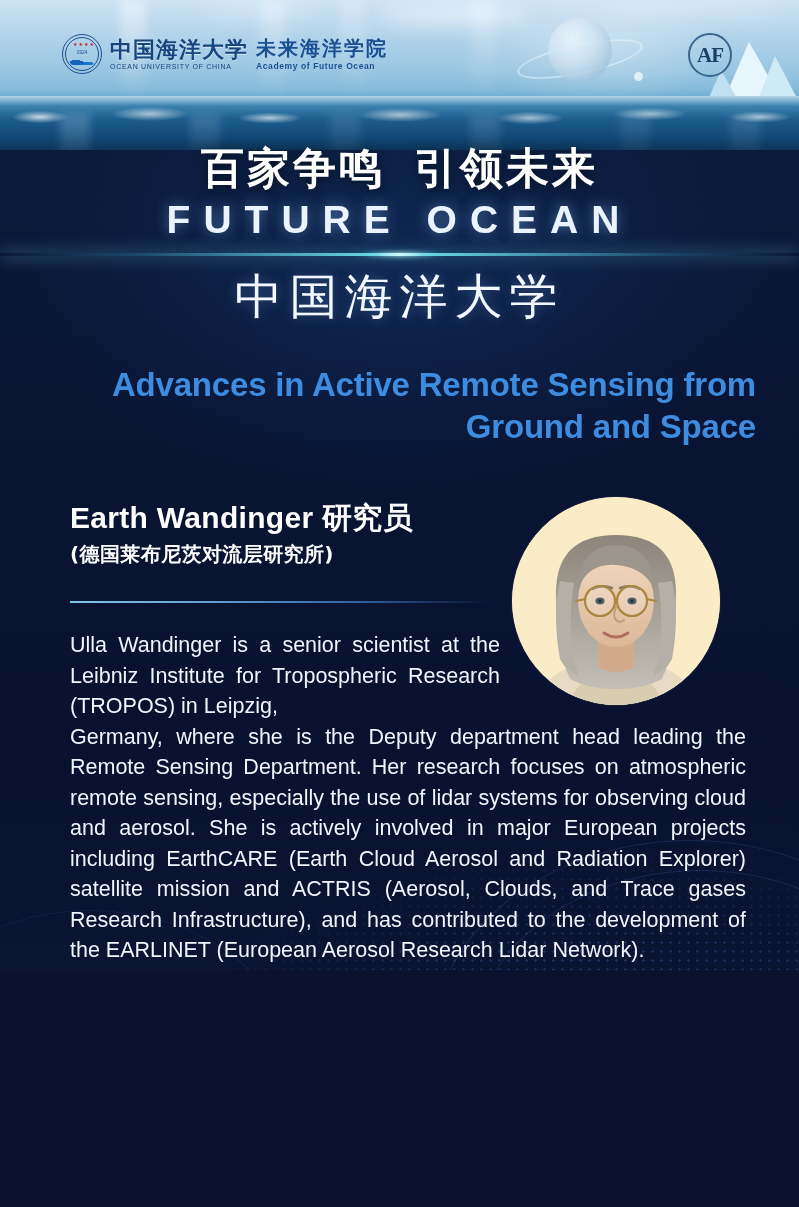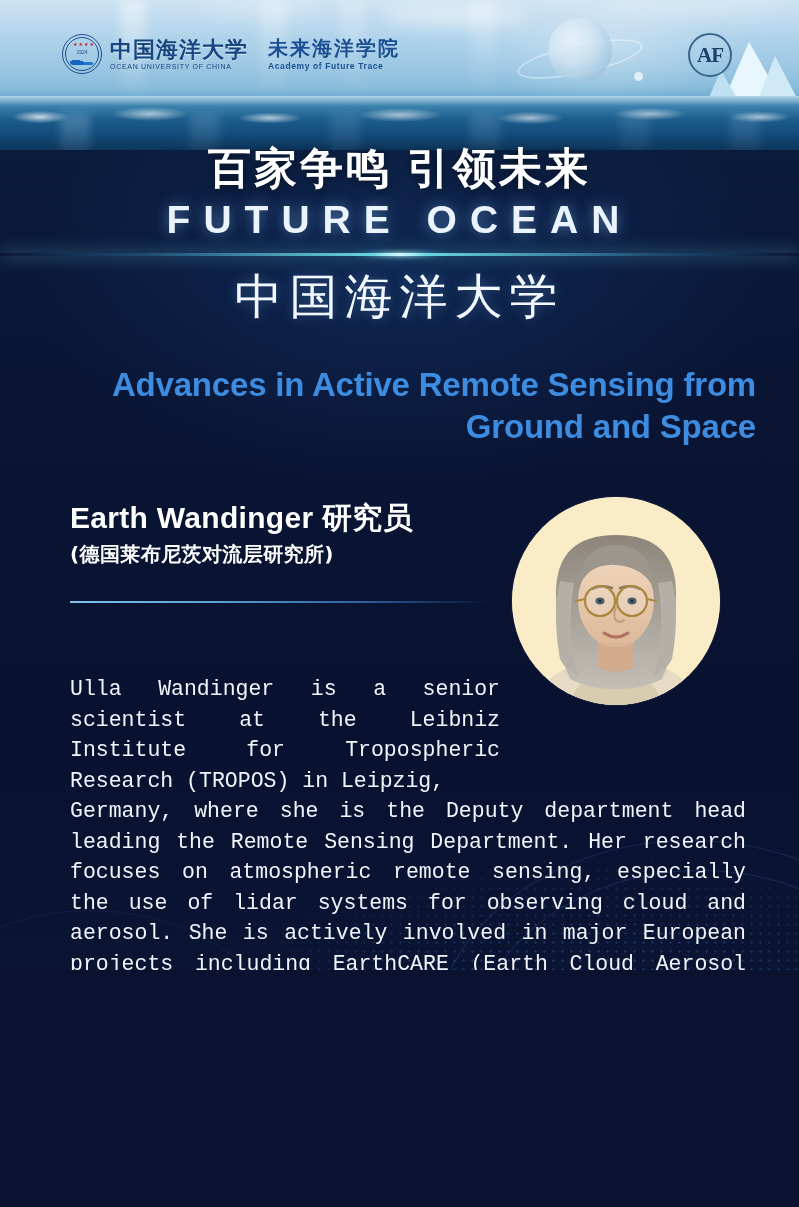--- a/index.html
+++ b/index.html
@@ -146,21 +146,21 @@
     opacity:.85;
   }
   .swirl {
     position:absolute; border-radius:50%;
     border:1px solid rgba(90,140,220,.18);
   }
 
   
   .title-cn {
     position:absolute; left:0; top:140px; width:799px; text-align:center;
-    font-family:Liberation Sans, sans-serif;
+    font-family:Liberation Mono, monospace;
     font-weight:bold; font-size:43px; color:#ffffff; letter-spacing:3px;
     text-shadow:0 2px 12px rgba(0,0,0,.55);
   }
   .title-en {
     position:absolute; left:0; top:198px; width:799px; text-align:center;
     font-family:"Liberation Sans",sans-serif;
     font-weight:700; font-size:39px; color:#eaf4ff; letter-spacing:13px;
     text-shadow:0 0 14px rgba(140,200,255,.5);
   }
   .glow-line {
@@ -211,24 +211,23 @@
     position:absolute; left:512px; top:497px; width:208px; height:208px;
     border-radius:50%; overflow:hidden;
     background:#f7e9c6;
     box-shadow:0 0 0 1px rgba(255,255,255,.06);
   }
   .portrait svg { display:block; width:208px; height:208px; }
 
   
   .bio {
     position:absolute; left:70px; top:630px; width:676px;
-    font-family:Liberation Mono, monospace;
+    font-family:Liberation Sans, sans-serif;
     font-size:21.5px; line-height:1.42; color:#f1f5fb;
     text-align:justify;
-    margin-top:44px;
   }
   .bio .narrow { display:block; width:430px; }
 
   
   .divider-bot {
     position:absolute; left:70px; top:1046px; width:680px; height:2px;
     background:linear-gradient(90deg,#9ad6f0 0%,#5d9fd0 22%,#2a548f 52%,rgba(16,34,74,0) 100%);
   }
   .info-row { position:absolute; display:flex; align-items:flex-end; gap:30px; }
   .drop {
@@ -297,23 +296,23 @@
         <span class="ring1"></span>
           <span class="ring2"></span>
         <span class="stars">★★★★</span>
         <span class="yr">1924</span>
         <span class="wave"></span>
       </div>
       <div>
         <div class="ouc-cn">中国海洋大学</div>
         <div class="ouc-en">OCEAN UNIVERSITY OF CHINA</div>
       </div>
-      <div style="margin-left:12px;">
+      <div style="">
         <div class="afo-cn">未来海洋学院</div>
-        <div class="afo-en">Academy of Future Trace</div>
+        <div class="afo-en">Academy of Future Ocean</div>
       </div>
     </div>
 
     <div class="af-logo">
       <span class="af-ring"></span>
       <span class="af-text">AF</span>
     </div>
   </div>
 
   <div class="water-band">

